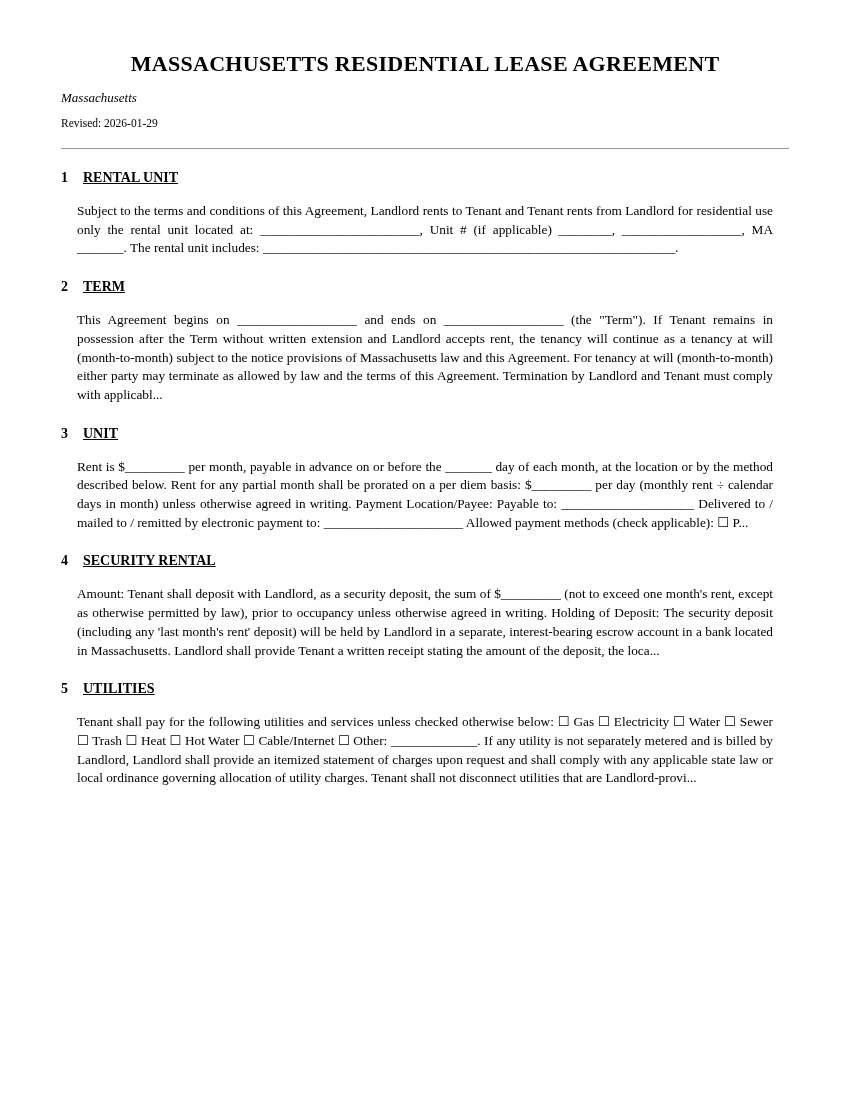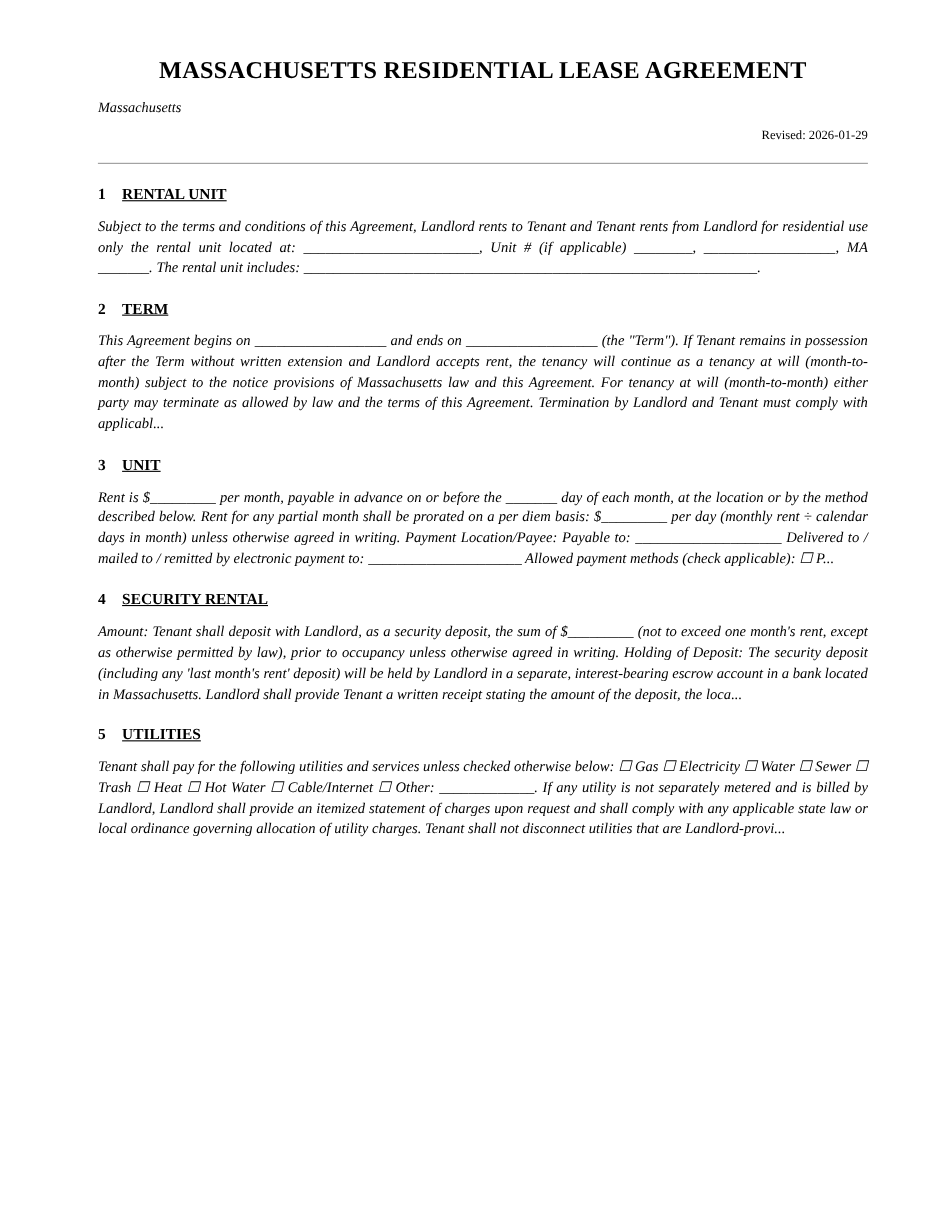--- a/index.html
+++ b/index.html
@@ -5,21 +5,21 @@
   html, body {
     margin: 0;
     padding: 0;
     background: #ffffff;
   }
   .page {
     position: relative;
     width: 850px;
     height: 796px;
     box-sizing: border-box;
-    padding: 51px 61px 0 89px;
+    padding: 51px 61px 0 61px;
     background: #ffffff;
     color: #000000;
     font-family: "Liberation Serif", "DejaVu Serif", serif;
     overflow: hidden;
   }
   .doc-title {
     margin: 0;
     font-size: 22px;
     line-height: 26px;
     font-weight: bold;
@@ -29,44 +29,43 @@
   .doc-subtitle {
     margin: 13px 0 0 0;
     font-size: 13px;
     line-height: 15px;
     font-style: italic;
   }
   .doc-revised {
     margin: 12px 0 0 0;
     font-size: 11.5px;
     line-height: 13px;
-    text-align: right;
+    text-align: left;
   }
   hr.header-divider {
     border: none;
     border-top: 1px solid #999999;
     margin: 18px 0 4px 0;
   }
   .sec-heading {
     margin: 21px 0 11px 0;
     font-size: 14px;
     line-height: 16px;
     font-weight: bold;
     text-decoration: underline;
   }
   .sec-num {
     display: inline-block;
     min-width: 22px;
   }
   .sec-body {
-    margin: 0;
+    margin: 16px;
     font-size: 13.3px;
     line-height: 18.7px;
     text-align: justify;
-    font-style: italic;
   }
 </style>
 </head>
 <body>
 
 <div class="page">
 
   <header>
     <h1 class="doc-title">MASSACHUSETTS RESIDENTIAL LEASE AGREEMENT</h1>
     <div class="doc-subtitle">Massachusetts</div>

